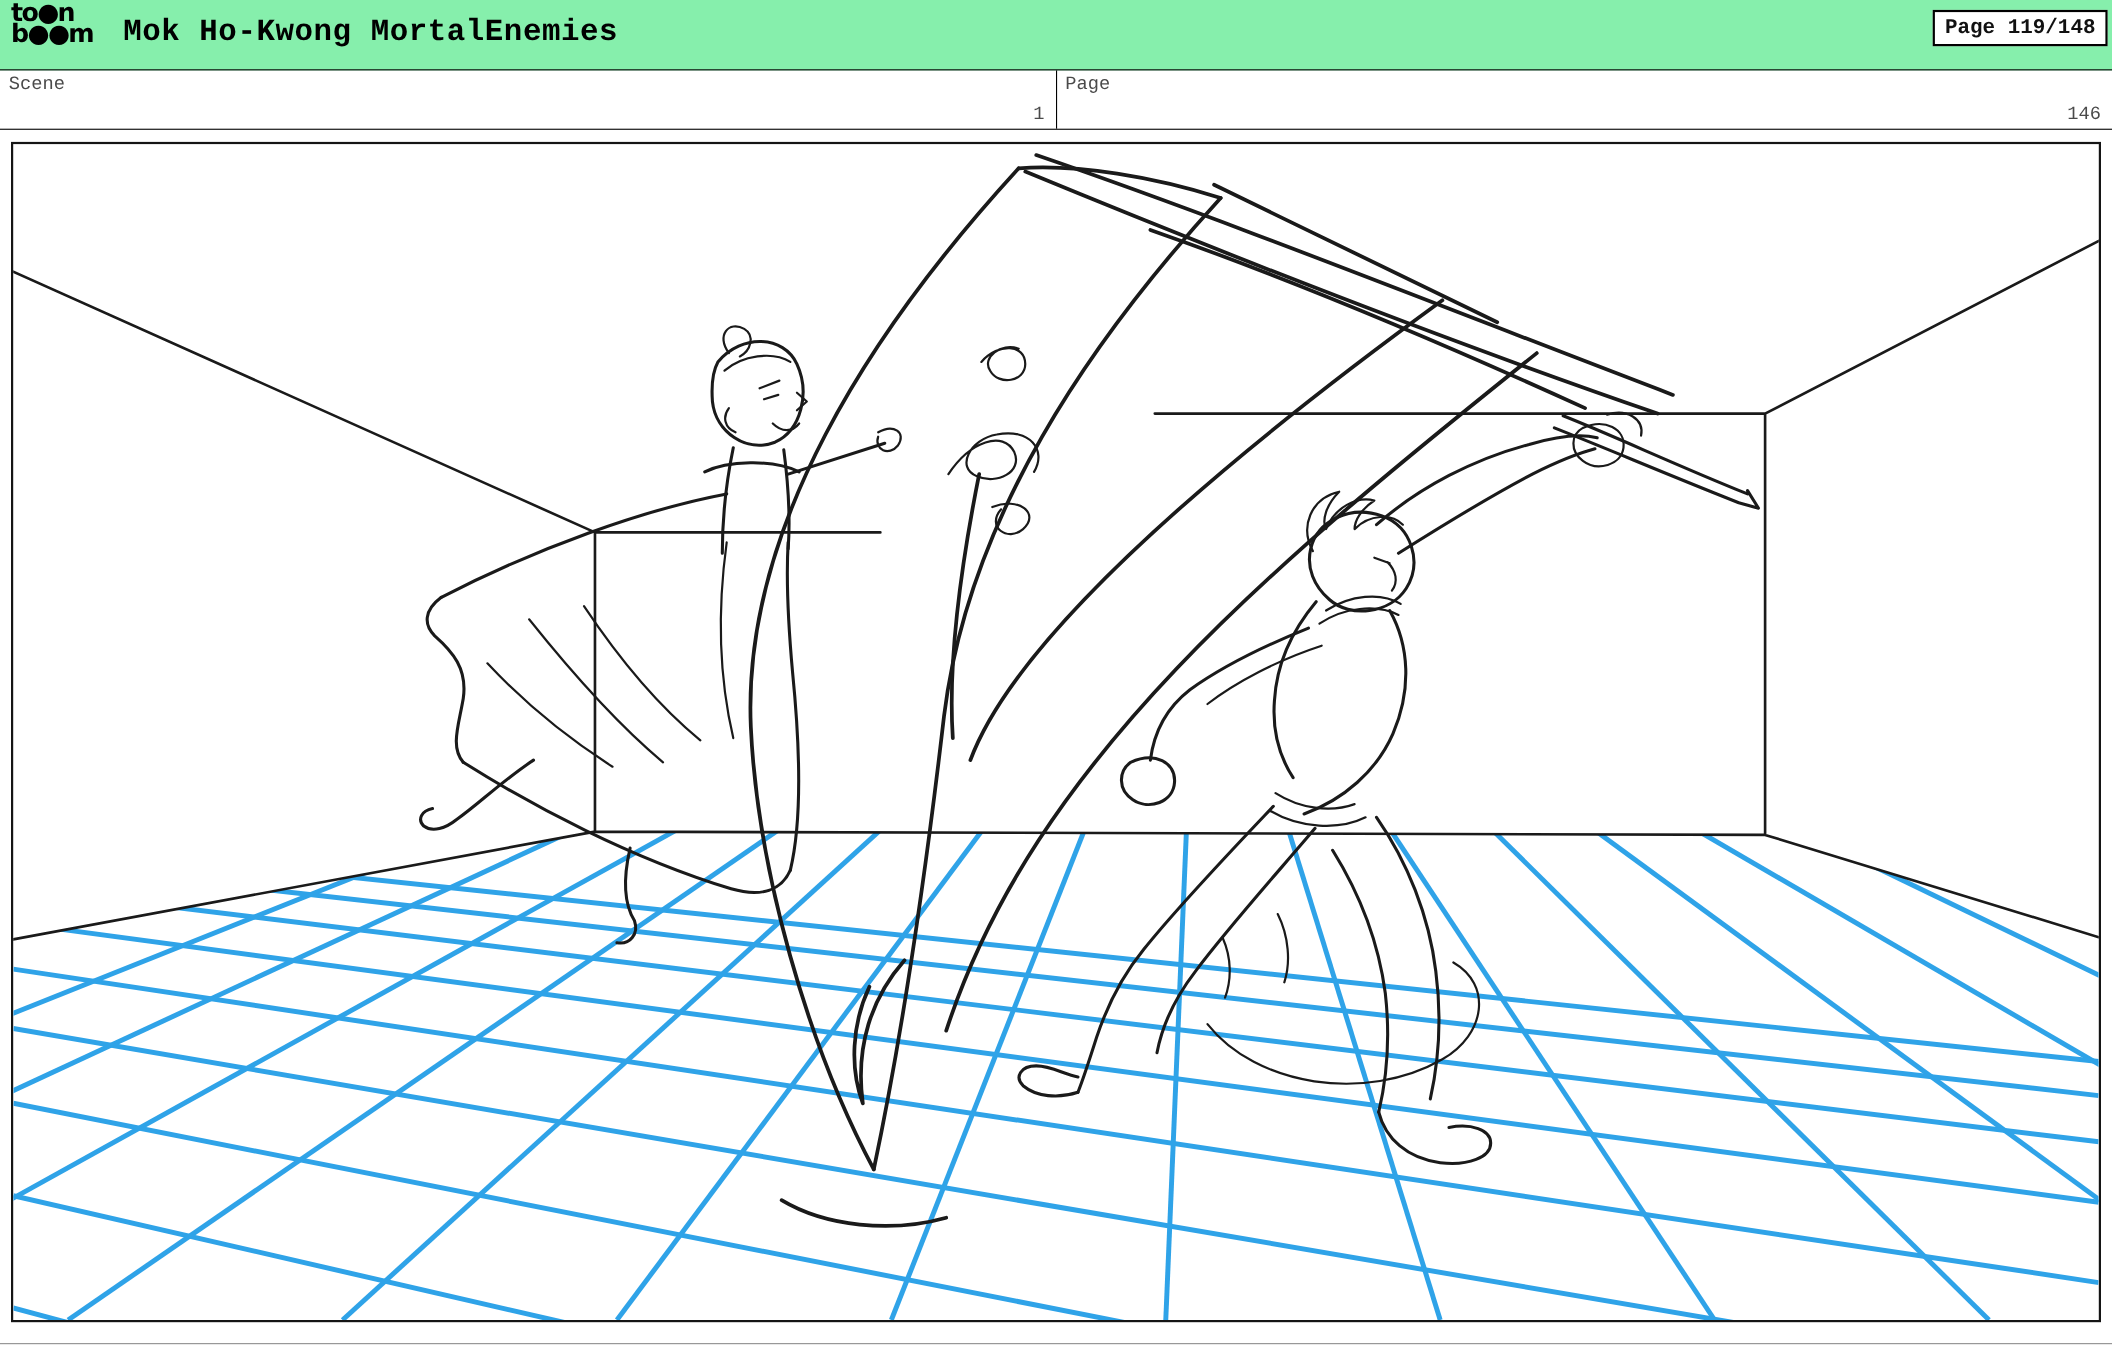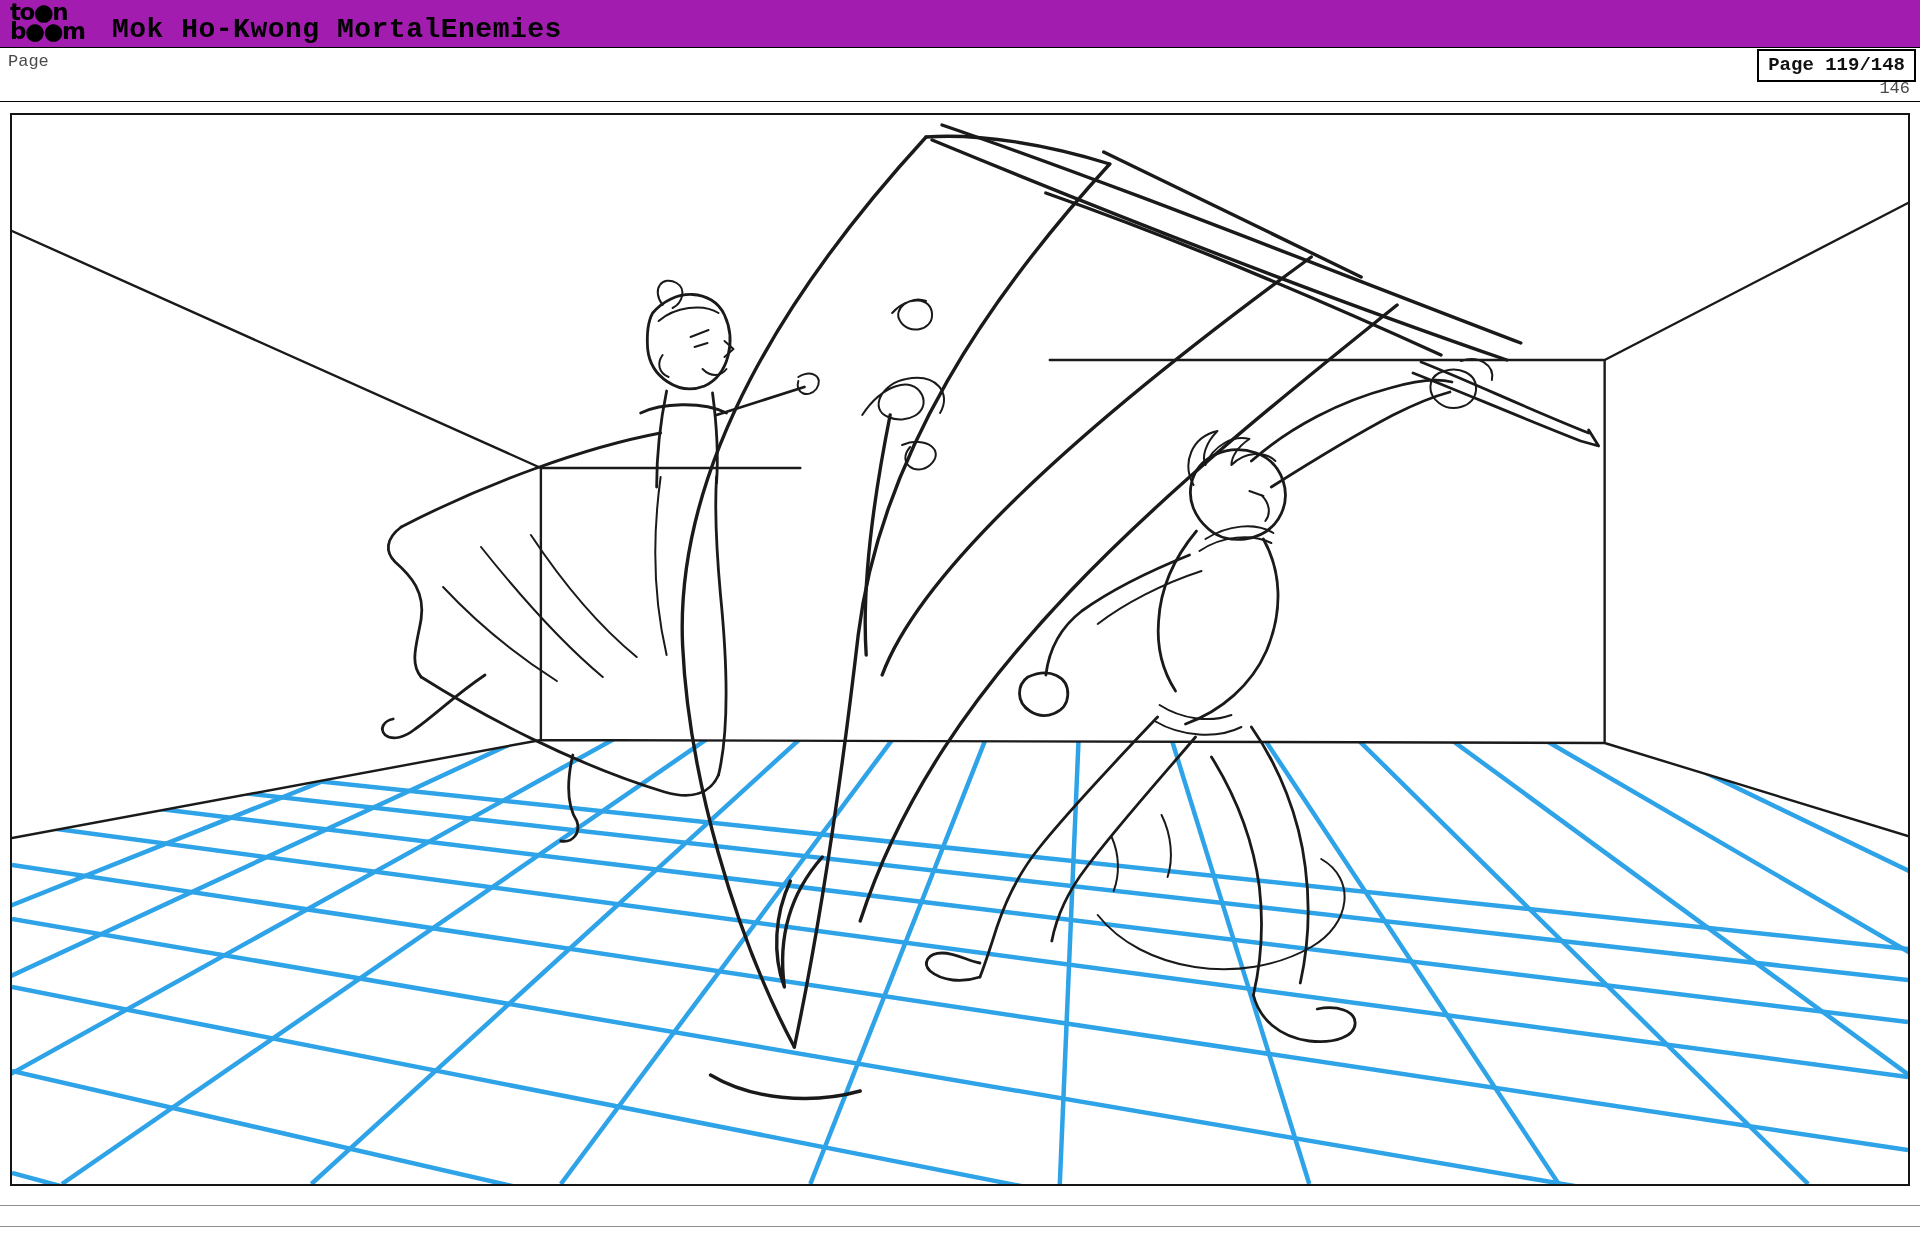--- a/index.html
+++ b/index.html
@@ -9,37 +9,37 @@
   }
   *{box-sizing:border-box;}
   html,body{margin:0;padding:0;}
   body{
     width:1920px;height:1242px;background:#fff;overflow:hidden;
     font-family:"Liberation Mono","DejaVu Sans Mono",monospace;
     color:#111;
   }
   
   .header{
-    position:relative;height:48px;border-bottom:1px solid var(--line);
-    background:#a21caf;
+    position:relative;height:64px;border-bottom:1px solid var(--line);
+    background:#86efac;
   }
   .logo{
     position:absolute;left:10px;top:3px;
     font-family:"DejaVu Sans",sans-serif;font-weight:800;
     font-size:23px;line-height:0.84;letter-spacing:-1.5px;color:#000;
   }
   .title{
     position:absolute;left:112px;top:14px;
     font-size:28px;font-weight:bold;letter-spacing:0.5px;color:#000;
     white-space:nowrap;
   }
   .page-indicator{
     position:absolute;right:4px;top:9px;
     border:2px solid #000;padding:3px 9px 4px;
-    font-size:19px;font-weight:bold;background:#fff;white-space:nowrap;margin-top:40px;
+    font-size:19px;font-weight:bold;background:#fff;white-space:nowrap;
   }
   
   .info-row{
     display:flex;height:54px;border-bottom:1px solid var(--line);
   }
   .cell{flex:1;position:relative;padding:4px 8px;}
   .cell + .cell{border-left:1px solid var(--line);}
   .cell-label{font-size:17px;color:#4a4a4a;}
   .cell-value{
     position:absolute;right:10px;bottom:3px;
@@ -71,20 +71,24 @@
   <div class="header">
     <div class="logo">
       <div>to●n</div>
       <div>b●●m</div>
     </div>
     <div class="title">Mok Ho-Kwong MortalEnemies</div>
     <div class="page-indicator">Page 119/148</div>
   </div>
 
   <div class="info-row">
+    <div class="cell">
+      <div class="cell-label">Scene</div>
+      <div class="cell-value">1</div>
+    </div>
     <div class="cell">
       <div class="cell-label">Page</div>
       <div class="cell-value">146</div>
     </div>
   </div>
 
   <div class="board-panel">
     <svg viewBox="0 0 1900 1069" preserveAspectRatio="none">
       <defs>
         <clipPath id="floorClip">

